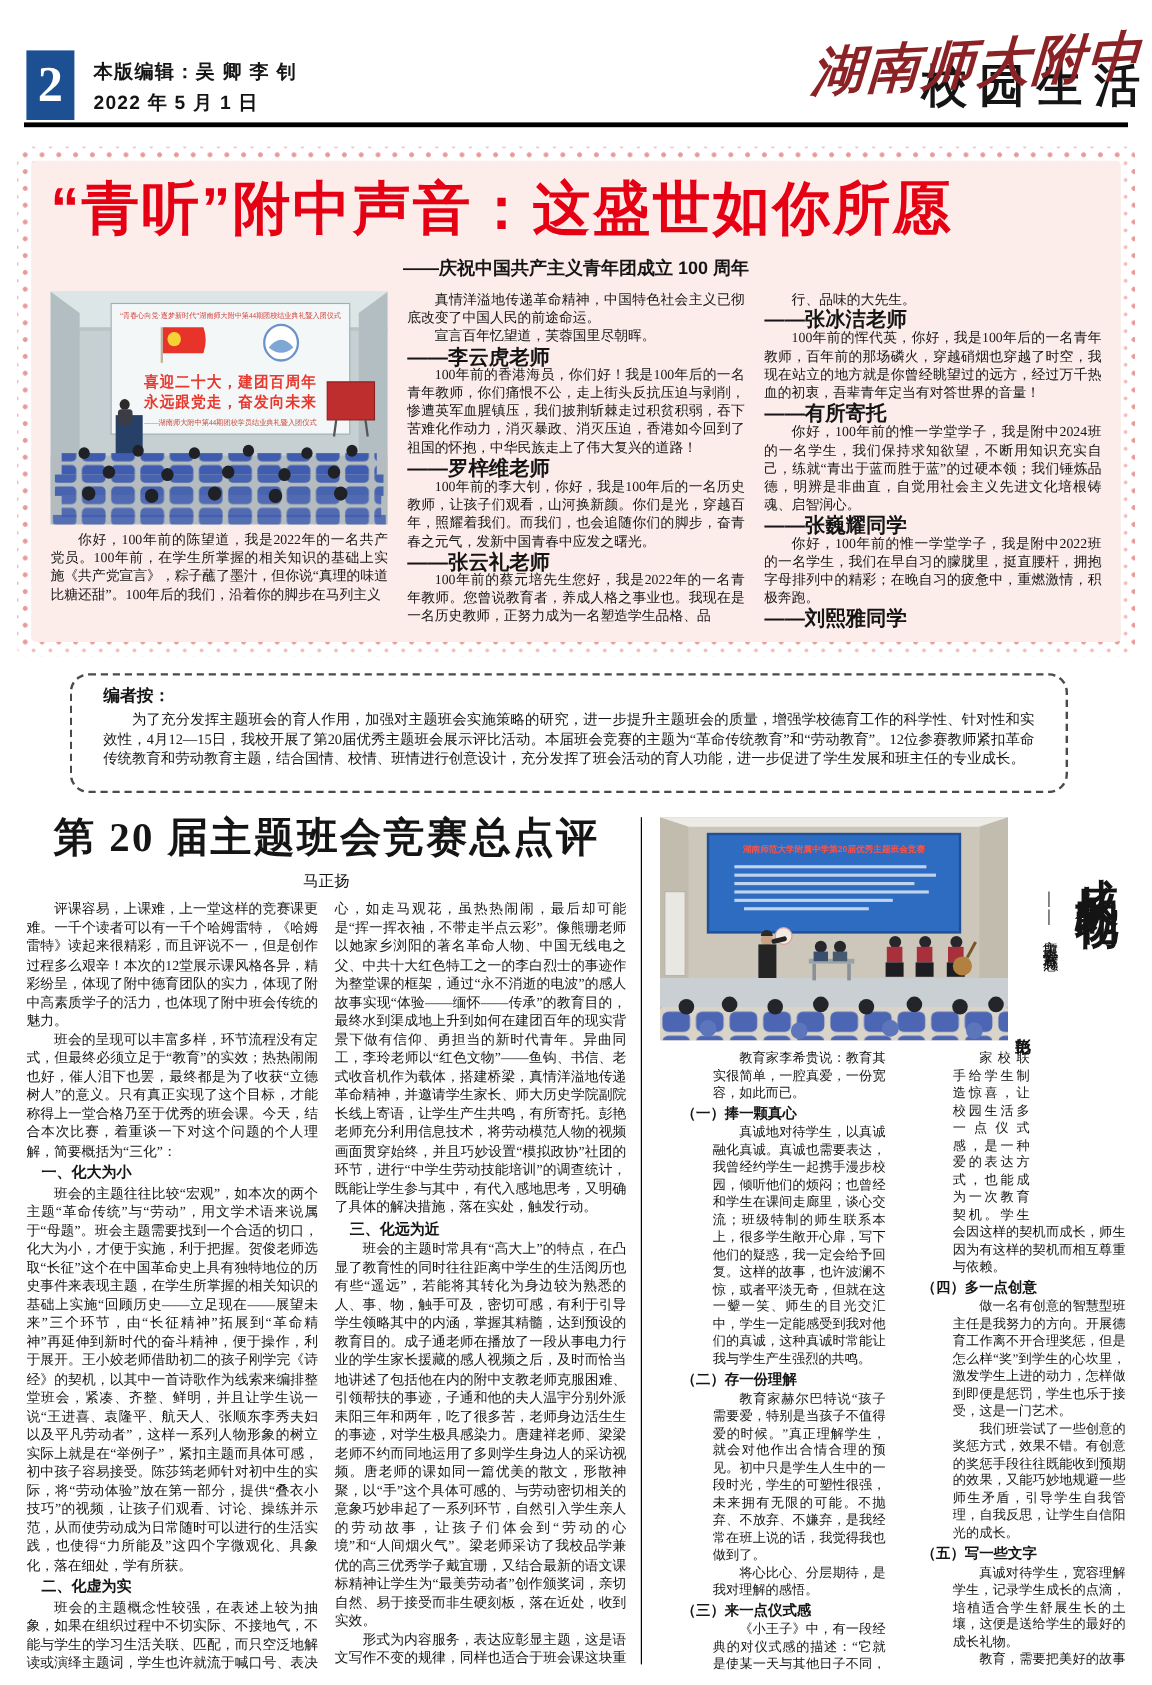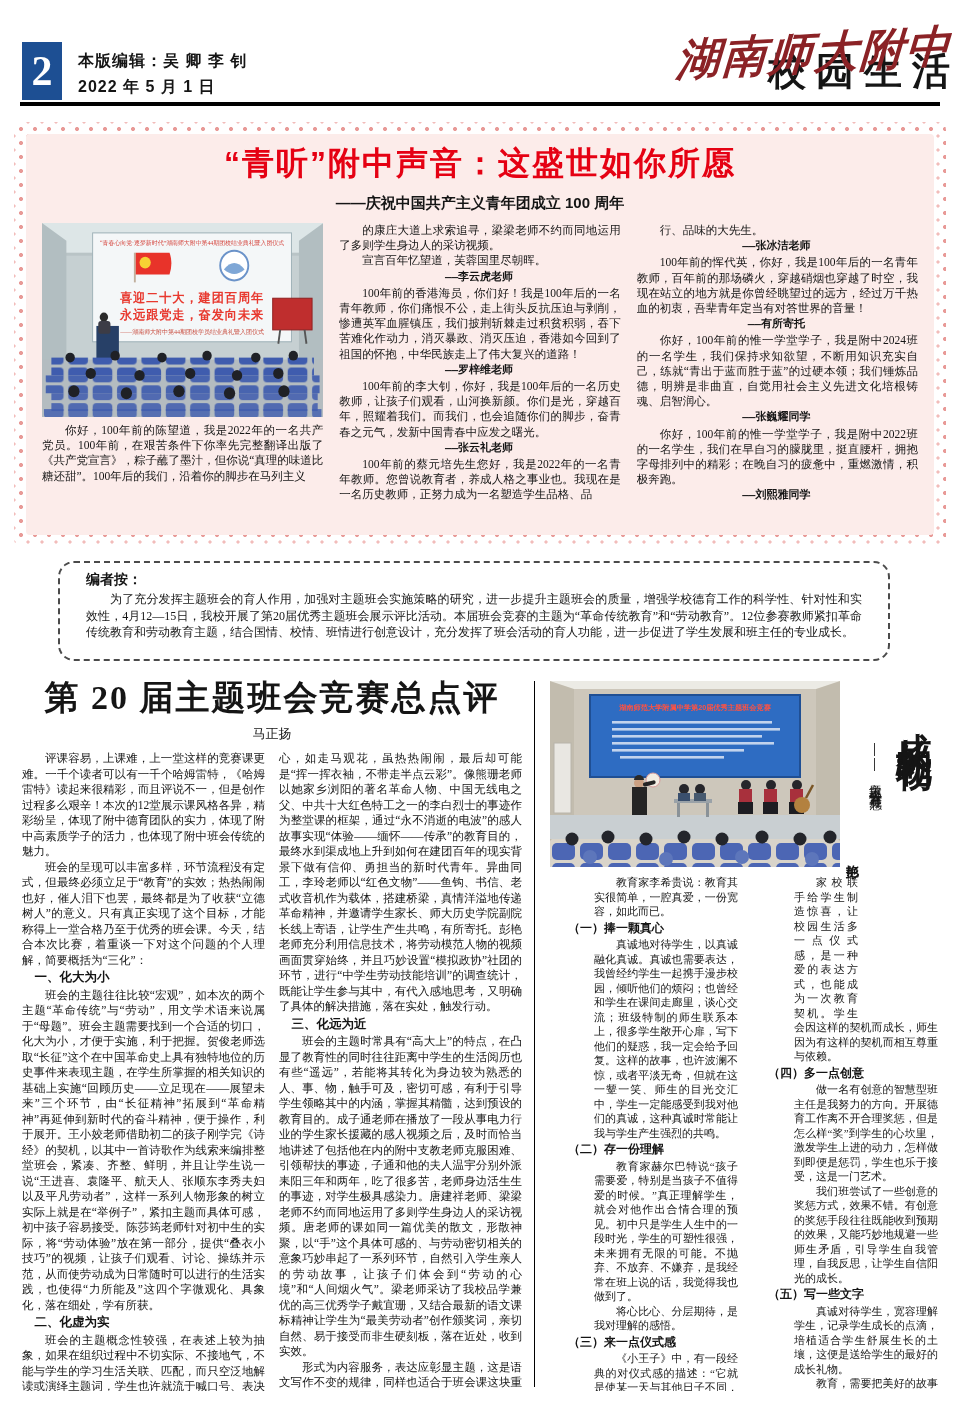--- a/index.html
+++ b/index.html
@@ -35,29 +35,29 @@
     position:absolute; left:14px; right:14px; top:122px; height:425px;
     background-color:#fff;
     background-image:
       radial-gradient(circle, #e89a97 1.7px, rgba(0,0,0,0) 2.3px),
       radial-gradient(circle, #f2bcba 1.3px, rgba(0,0,0,0) 1.9px);
     background-size:14px 14px, 14px 14px;
     background-position:0 0, 7px 7px;
     border-radius:8px; padding:12px;
   }
   .lace-inner { background:#fcecea; height:100%; border-radius:4px; padding:4px 16px 6px; overflow:hidden; }
-  .headline { text-align:center; color:#e50113; font-weight:900; font-size:32px; letter-spacing:2px; margin-top:4px; }
+  .headline { color:#e50113; font-weight:900; font-size:48px; letter-spacing:2px; margin-top:4px; }
   .subhead  { text-align:center; font-size:15px; font-weight:bold; margin:8px 0 10px; }
   .feature-cols { display:flex; gap:16px; }
   .fcol {
     flex:1; height:306px; overflow:hidden;
     font-family:"Liberation Serif", serif; font-size:11.5px; line-height:15.2px; text-align:justify;
   }
   .fcol p.fp { text-indent:2em; }
-  .fcol p.byline { text-align:center; font-family:Liberation Mono, monospace; font-weight:bold; font-size:11px; margin:1px 2px 1px 0; }
+  .fcol p.byline { text-align:left; font-family:Liberation Sans, sans-serif; font-weight:bold; font-size:17px; margin:1px 2px 1px 0; }
   .photo1 { width:100%; height:194px; display:block; background:#c6d0d2; }
   .caption { margin-top:6px; }
 
   
   .note {
     position:absolute; left:58px; right:70px; top:561px; height:100px;
     border:2px dashed #4a4a4a; border-radius:16px; padding:8px 26px; overflow:hidden;
   }
   .note-label { font-weight:bold; font-size:14px; margin-bottom:2px; }
   .note-text { font-family:"Liberation Serif", serif; font-size:12px; line-height:16.5px; text-align:justify; text-indent:2em; }
@@ -165,25 +165,25 @@
                 <circle cx="158" cy="152" r="5.5"></circle>
               <circle cx="208" cy="154" r="5.5"></circle>
                 <circle cx="252" cy="152" r="5.5"></circle>
               <circle cx="34" cy="170" r="6"></circle>
                 <circle cx="90" cy="172" r="6"></circle>
                 <circle cx="146" cy="170" r="6"></circle>
               <circle cx="200" cy="172" r="6"></circle>
                 <circle cx="258" cy="170" r="6"></circle>
             </g>
           </svg>
-          <p class="fp caption">你好，100年前的陈望道，我是2022年的一名共产党员。100年前，在艰苦条件下你率先完整翻译出版了《共产党宣言》，粽子蘸了墨汁，但你说“真理的味道比糖还甜”。100年后的我们，沿着你的脚步在马列主义</p>
+          <p class="fp caption">你好，100年前的陈望道，我是2022年的一名共产党员。100年前，在学生所掌握的相关知识的基础上实施《共产党宣言》，粽子蘸了墨汁，但你说“真理的味道比糖还甜”。100年后的我们，沿着你的脚步在马列主义</p>
         </div>
 
         <div class="fcol">
-          <p class="fp">的康庄大道上求索追寻，梁梁老师不约而同地运用了多则学生身边人的采访视频。</p>
+          <p class="fp">真情洋溢地传递革命精神，中国特色社会主义已彻底改变了中国人民的前途命运。</p>
           <p class="fp">宣言百年忆望道，芙蓉国里尽朝晖。</p>
           <p class="byline">——李云虎老师</p>
           <p class="fp">100年前的香港海员，你们好！我是100年后的一名青年教师，你们痛恨不公，走上街头反抗压迫与剥削，惨遭英军血腥镇压，我们披荆斩棘走过积贫积弱，吞下苦难化作动力，消灭暴政、消灭压迫，香港如今回到了祖国的怀抱，中华民族走上了伟大复兴的道路！</p>
           <p class="byline">——罗梓维老师</p>
           <p class="fp">100年前的李大钊，你好，我是100年后的一名历史教师，让孩子们观看，山河换新颜。你们是光，穿越百年，照耀着我们。而我们，也会追随你们的脚步，奋青春之元气，发新中国青春中应发之曙光。</p>
           <p class="byline">——张云礼老师</p>
           <p class="fp">100年前的蔡元培先生您好，我是2022年的一名青年教师。您曾说教育者，养成人格之事业也。我现在是一名历史教师，正努力成为一名塑造学生品格、品</p>
         </div>
 
         <div class="fcol">

